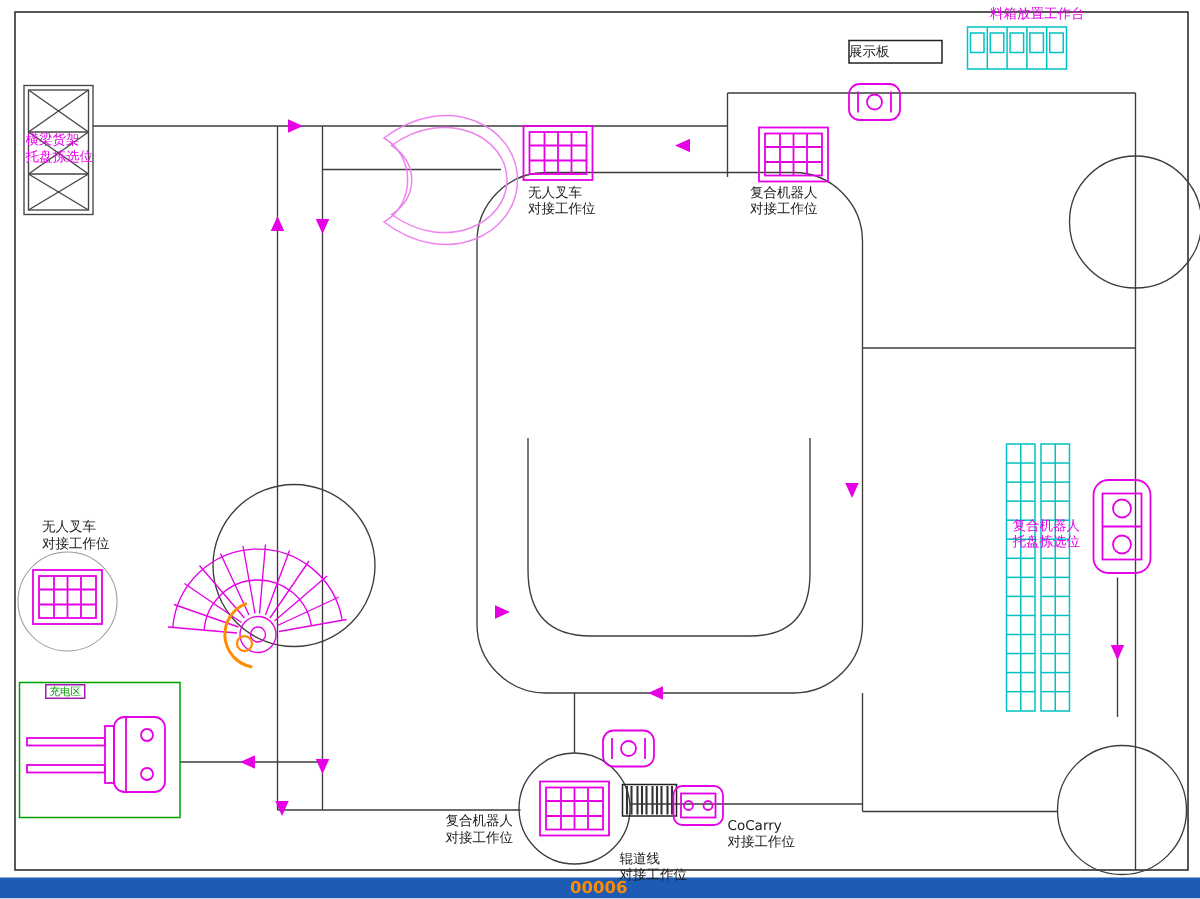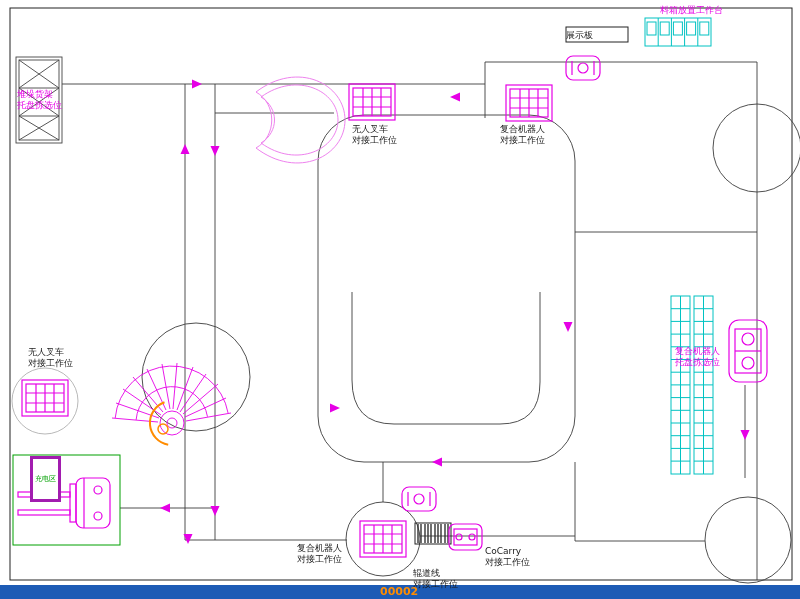--- a/index.html
+++ b/index.html
@@ -1,21 +1,21 @@
 <!DOCTYPE html>
 <html><head>
 <meta charset="utf-8">
 <style>
   *{margin:0;padding:0;box-sizing:border-box}
   html,body{width:800px;height:599px;background:#fff;font-family:"DejaVu Sans","Liberation Sans",sans-serif;overflow:hidden}
   .stage{position:relative;width:800px;height:599px;background:#fff}
   svg.canvas{position:absolute;left:0;top:0}
   .lbl{position:absolute;font-size:9px;line-height:10.5px;color:#1a1a1a;white-space:nowrap;z-index:3}
   .lbl.m{color:#e600e6}
-  .lbl.g{color:#00a000;font-size:7px;line-height:8px;border:3px solid #a21caf;padding:16px 2px;background:#fff}
+  .lbl.g{color:#00a000;font-size:7px;line-height:8px;border:1px solid #a21caf;padding:0 2px;background:#fff}
   .footer{position:absolute;left:0;top:585px;width:800px;height:14px;background:#1d5bb5;z-index:2}
   .watermark{position:absolute;left:380px;top:585px;font-size:11px;font-weight:bold;color:#ff8c00;z-index:5}
 </style>
 </head>
 <body>
 
 <div class="stage">
 
   <svg class="canvas" width="800" height="599" viewBox="0 0 800 599">
     <defs>
@@ -209,21 +209,21 @@
 
   <div class="lbl m" style="left:660px;top:5px">
     <span>料箱放置工作台</span>
   </div>
 
   <div class="lbl" style="left:566px;top:30px;width:62px;text-align:left">
     <span>展示板</span>
   </div>
 
   <div class="lbl m" style="left:17px;top:89px">
-    <span>堆垛货架</span><br>
+    <span>横梁货架</span><br>
     <span>托盘拣选位</span>
   </div>
 
   <div class="lbl" style="left:352px;top:124px">
     <span>无人叉车</span><br>
     <span>对接工作位</span>
   </div>
 
   <div class="lbl" style="left:500px;top:124px">
     <span>复合机器人</span><br>
@@ -253,18 +253,18 @@
     <span>辊道线</span><br>
     <span>对接工作位</span>
   </div>
 
   <div class="lbl" style="left:485px;top:546px">
     <span>CoCarry</span><br>
     <span>对接工作位</span>
   </div>
 
   <div class="watermark">
-    <span>00002</span>
+    <span>00006</span>
   </div>
 
   <div class="footer"></div>
 
 </div>
 
 </body></html>

